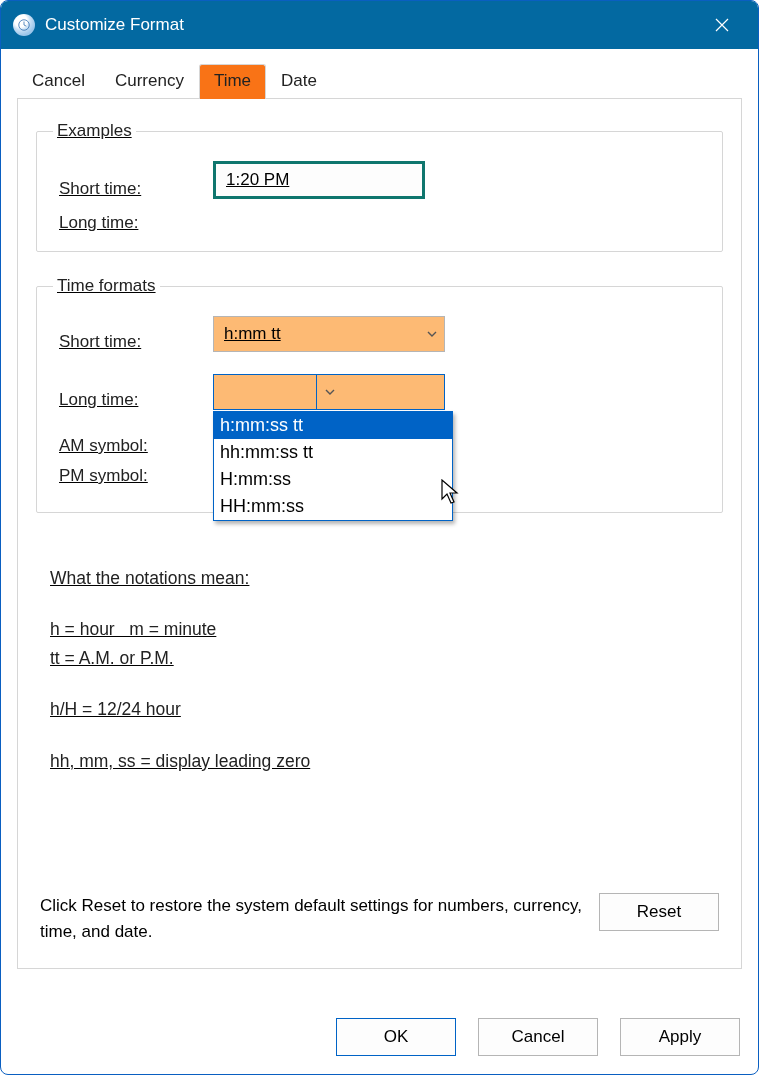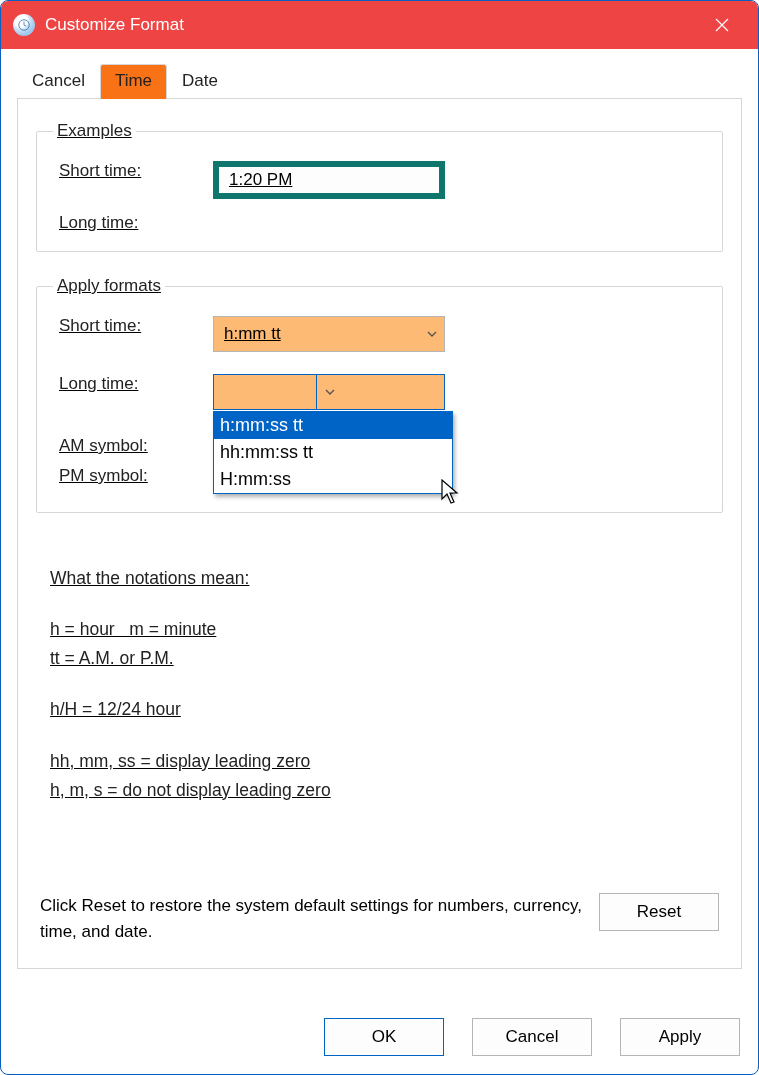--- a/index.html
+++ b/index.html
@@ -7,21 +7,21 @@
 .window {
   width: 759px; height: 1075px;
   border: 1px solid #0a5fc1;
   border-radius: 8px;
   overflow: hidden;
   position: relative;
   background: #fff;
 }
 .titlebar {
   height: 48px;
-  background: #ef4444;
+  background: #0369a1;
   color: #fff;
   display: flex;
   align-items: center;
   padding: 0 12px;
   font-size: 17px;
 }
 .title-icon {
   width: 22px; height: 22px;
   margin-right: 10px;
   border-radius: 50%;
@@ -81,34 +81,34 @@
   margin: 0 0 24px 0;
   padding: 12px 16px 18px 16px;
 }
 legend {
   font-size: 17px;
   padding: 0 4px;
   color: #222;
 }
 .row {
   display: flex;
-  align-items: flex-start;
+  align-items: flex-end;
   margin-top: 14px;
 }
 .row:first-of-type { margin-top: 8px; }
 .row-label {
   width: 160px;
   font-size: 17px;
   padding-left: 6px;
   color: #222;
 }
 .display-box {
-  width: 232px;
+  width: 212px;
   height: 38px;
-  border: 6px solid #0f766e;
+  border: 3px solid #0f766e;
   display: flex;
   align-items: center;
   padding: 0 10px;
   font-size: 17px;
   background: #fdfdfd;
 }
 .combo {
   width: 232px;
   height: 36px;
   border: 1px solid #b5b5b5;
@@ -194,21 +194,21 @@
 }
 .btn.primary {
   border-color: #0063c6;
   border-width: 1.5px;
 }
 .footer {
   position: absolute;
   right: 18px;
   bottom: 18px;
   display: flex;
-  gap: 28px;
+  gap: 22px;
 }
 .cursor {
   position: absolute;
   left: 440px;
   top: 430px;
   z-index: 200;
   pointer-events: none;
 }
 .cursor svg { width: 20px; height: 28px; }
 </style>
@@ -229,39 +229,40 @@
       <svg viewBox="0 0 16 16">
           <path d="M2 2 L14 14 M14 2 L2 14"></path>
         </svg>
     </div>
   </div>
 
   <div class="body">
 
     <div class="tabs">
       <div class="tab">Cancel</div>
+      <div class="tab">Currency</div>
       <div class="tab active">Time</div>
       <div class="tab">Date</div>
     </div>
 
     <div class="tabpanel">
 
       <fieldset>
         <legend>Examples</legend>
         <div class="row">
           <div class="row-label">Short time:</div>
           <div class="display-box">1:20 PM</div>
         </div>
         <div class="row">
           <div class="row-label">Long time:</div>
         </div>
       </fieldset>
 
       <fieldset style="position:relative; padding-bottom:26px;">
-        <legend>Apply formats</legend>
+        <legend>Time formats</legend>
 
         <div class="row">
           <div class="row-label">Short time:</div>
           <div class="combo">
             <div class="combo-text">h:mm tt</div>
             <div class="combo-btn">
               <svg viewBox="0 0 10 10">
                   <path d="M1 3 L5 7 L9 3"></path>
                 </svg>
             </div>
@@ -274,20 +275,21 @@
             <div class="combo-text"><span>h:mm:ss tt</span></div>
             <div class="combo-btn">
               <svg viewBox="0 0 10 10">
                   <path d="M1 3 L5 7 L9 3"></path>
                 </svg>
             </div>
             <div class="dropdown">
               <div class="dropdown-item sel">h:mm:ss tt</div>
               <div class="dropdown-item">hh:mm:ss tt</div>
               <div class="dropdown-item">H:mm:ss</div>
+              <div class="dropdown-item">HH:mm:ss</div>
             </div>
           </div>
         </div>
 
         <div class="row" style="margin-top:26px">
           <div class="row-label">AM symbol:</div>
         </div>
 
         <div class="row" style="margin-top:10px">
           <div class="row-label">PM symbol:</div>
@@ -300,21 +302,20 @@
         </div>
         <div class="notes-block">
           <p style="white-space:pre">h = hour   m = minute</p>
           <p>tt = A.M. or P.M.</p>
         </div>
         <div class="notes-block">
           <p>h/H = 12/24 hour</p>
         </div>
         <div class="notes-block">
           <p>hh, mm, ss = display leading zero</p>
-          <p>h, m, s = do not display leading zero</p>
         </div>
       </div>
 
       <div class="reset-row">
         <div class="reset-text">Click Reset to restore the system default settings for numbers, currency, time, and date.</div>
         <div class="btn">Reset</div>
       </div>
 
     </div>
 

